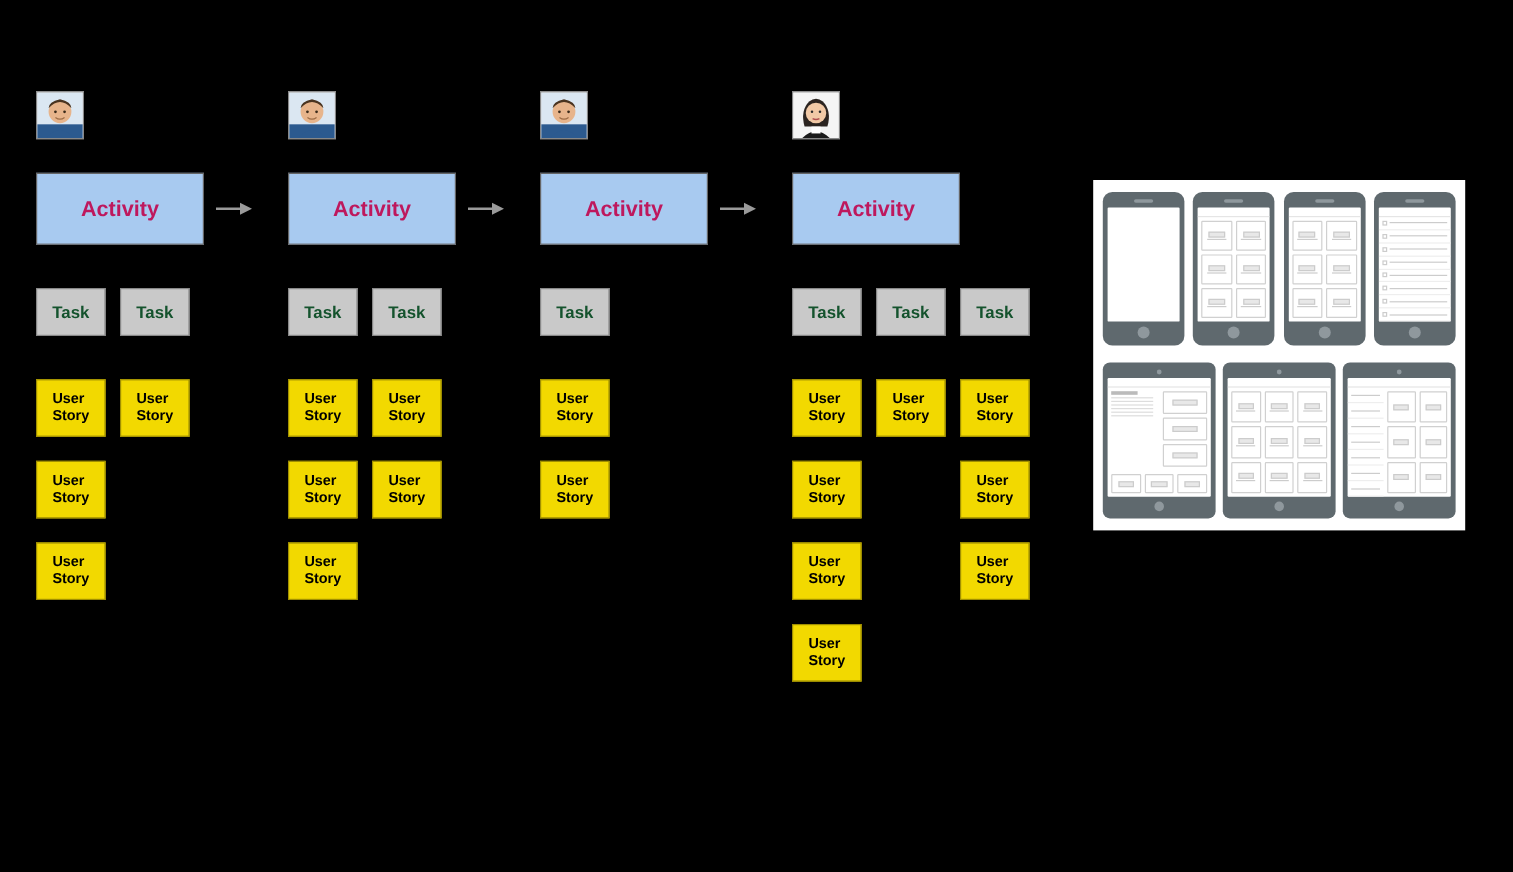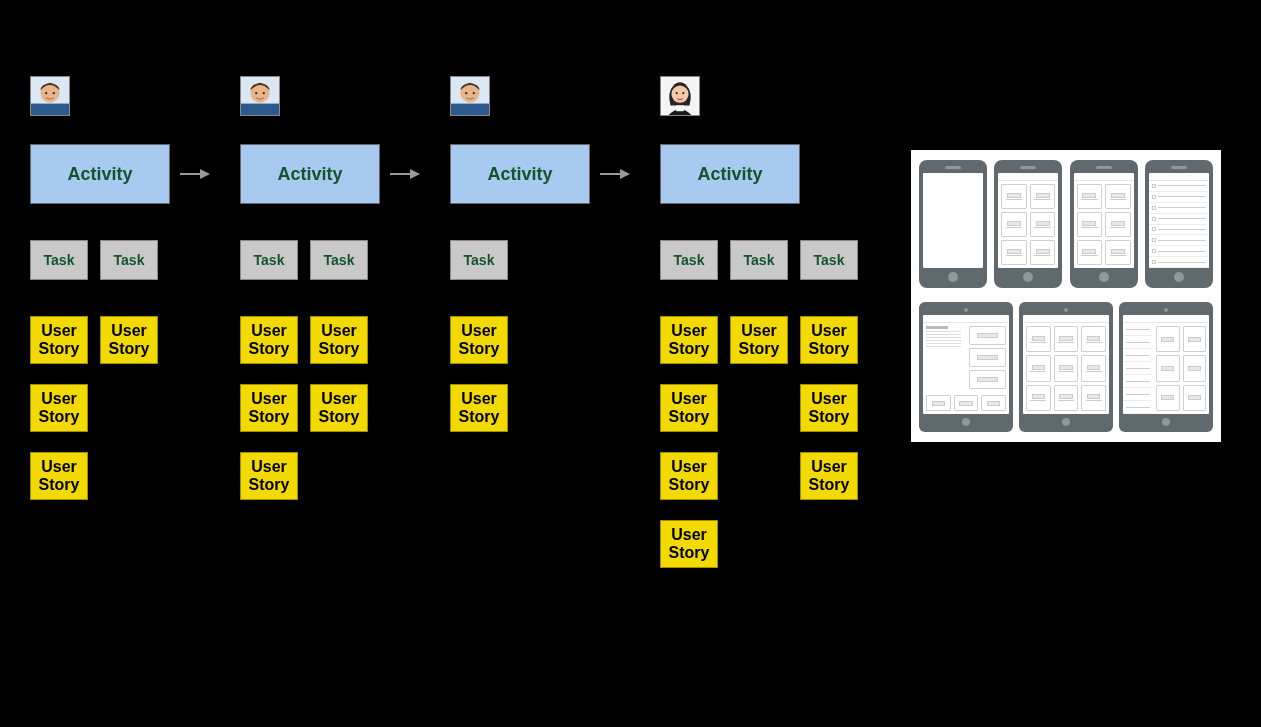--- a/index.html
+++ b/index.html
@@ -40,21 +40,21 @@
   .activity-card {
     width: 140px;
     height: 60px;
     background: #a8caf0;
     border: 1px solid #666;
     display: flex;
     align-items: center;
     justify-content: center;
     font-weight: 700;
     font-size: 18px;
-    color: #14532d;
+    color: #be185d;
   }
   .arrow-gap {
     width: 50px;
     display: flex;
     align-items: center;
     justify-content: center;
   }
   .tasks-row {
     display: flex;
     gap: 12px;
@@ -82,23 +82,22 @@
     gap: 20px;
   }
   .story-card {
     width: 58px;
     height: 48px;
     background: #f2d900;
     border: 1px solid #a08f00;
     display: flex;
     align-items: center;
     justify-content: center;
-    text-align: center;
     font-weight: 700;
-    font-size: 16px;
+    font-size: 12px;
     line-height: 1.15;
     color: #000;
     white-space: pre-line;
   }
 
   
   .wireframes {
     position: absolute;
     right: 40px;
     top: 150px;

